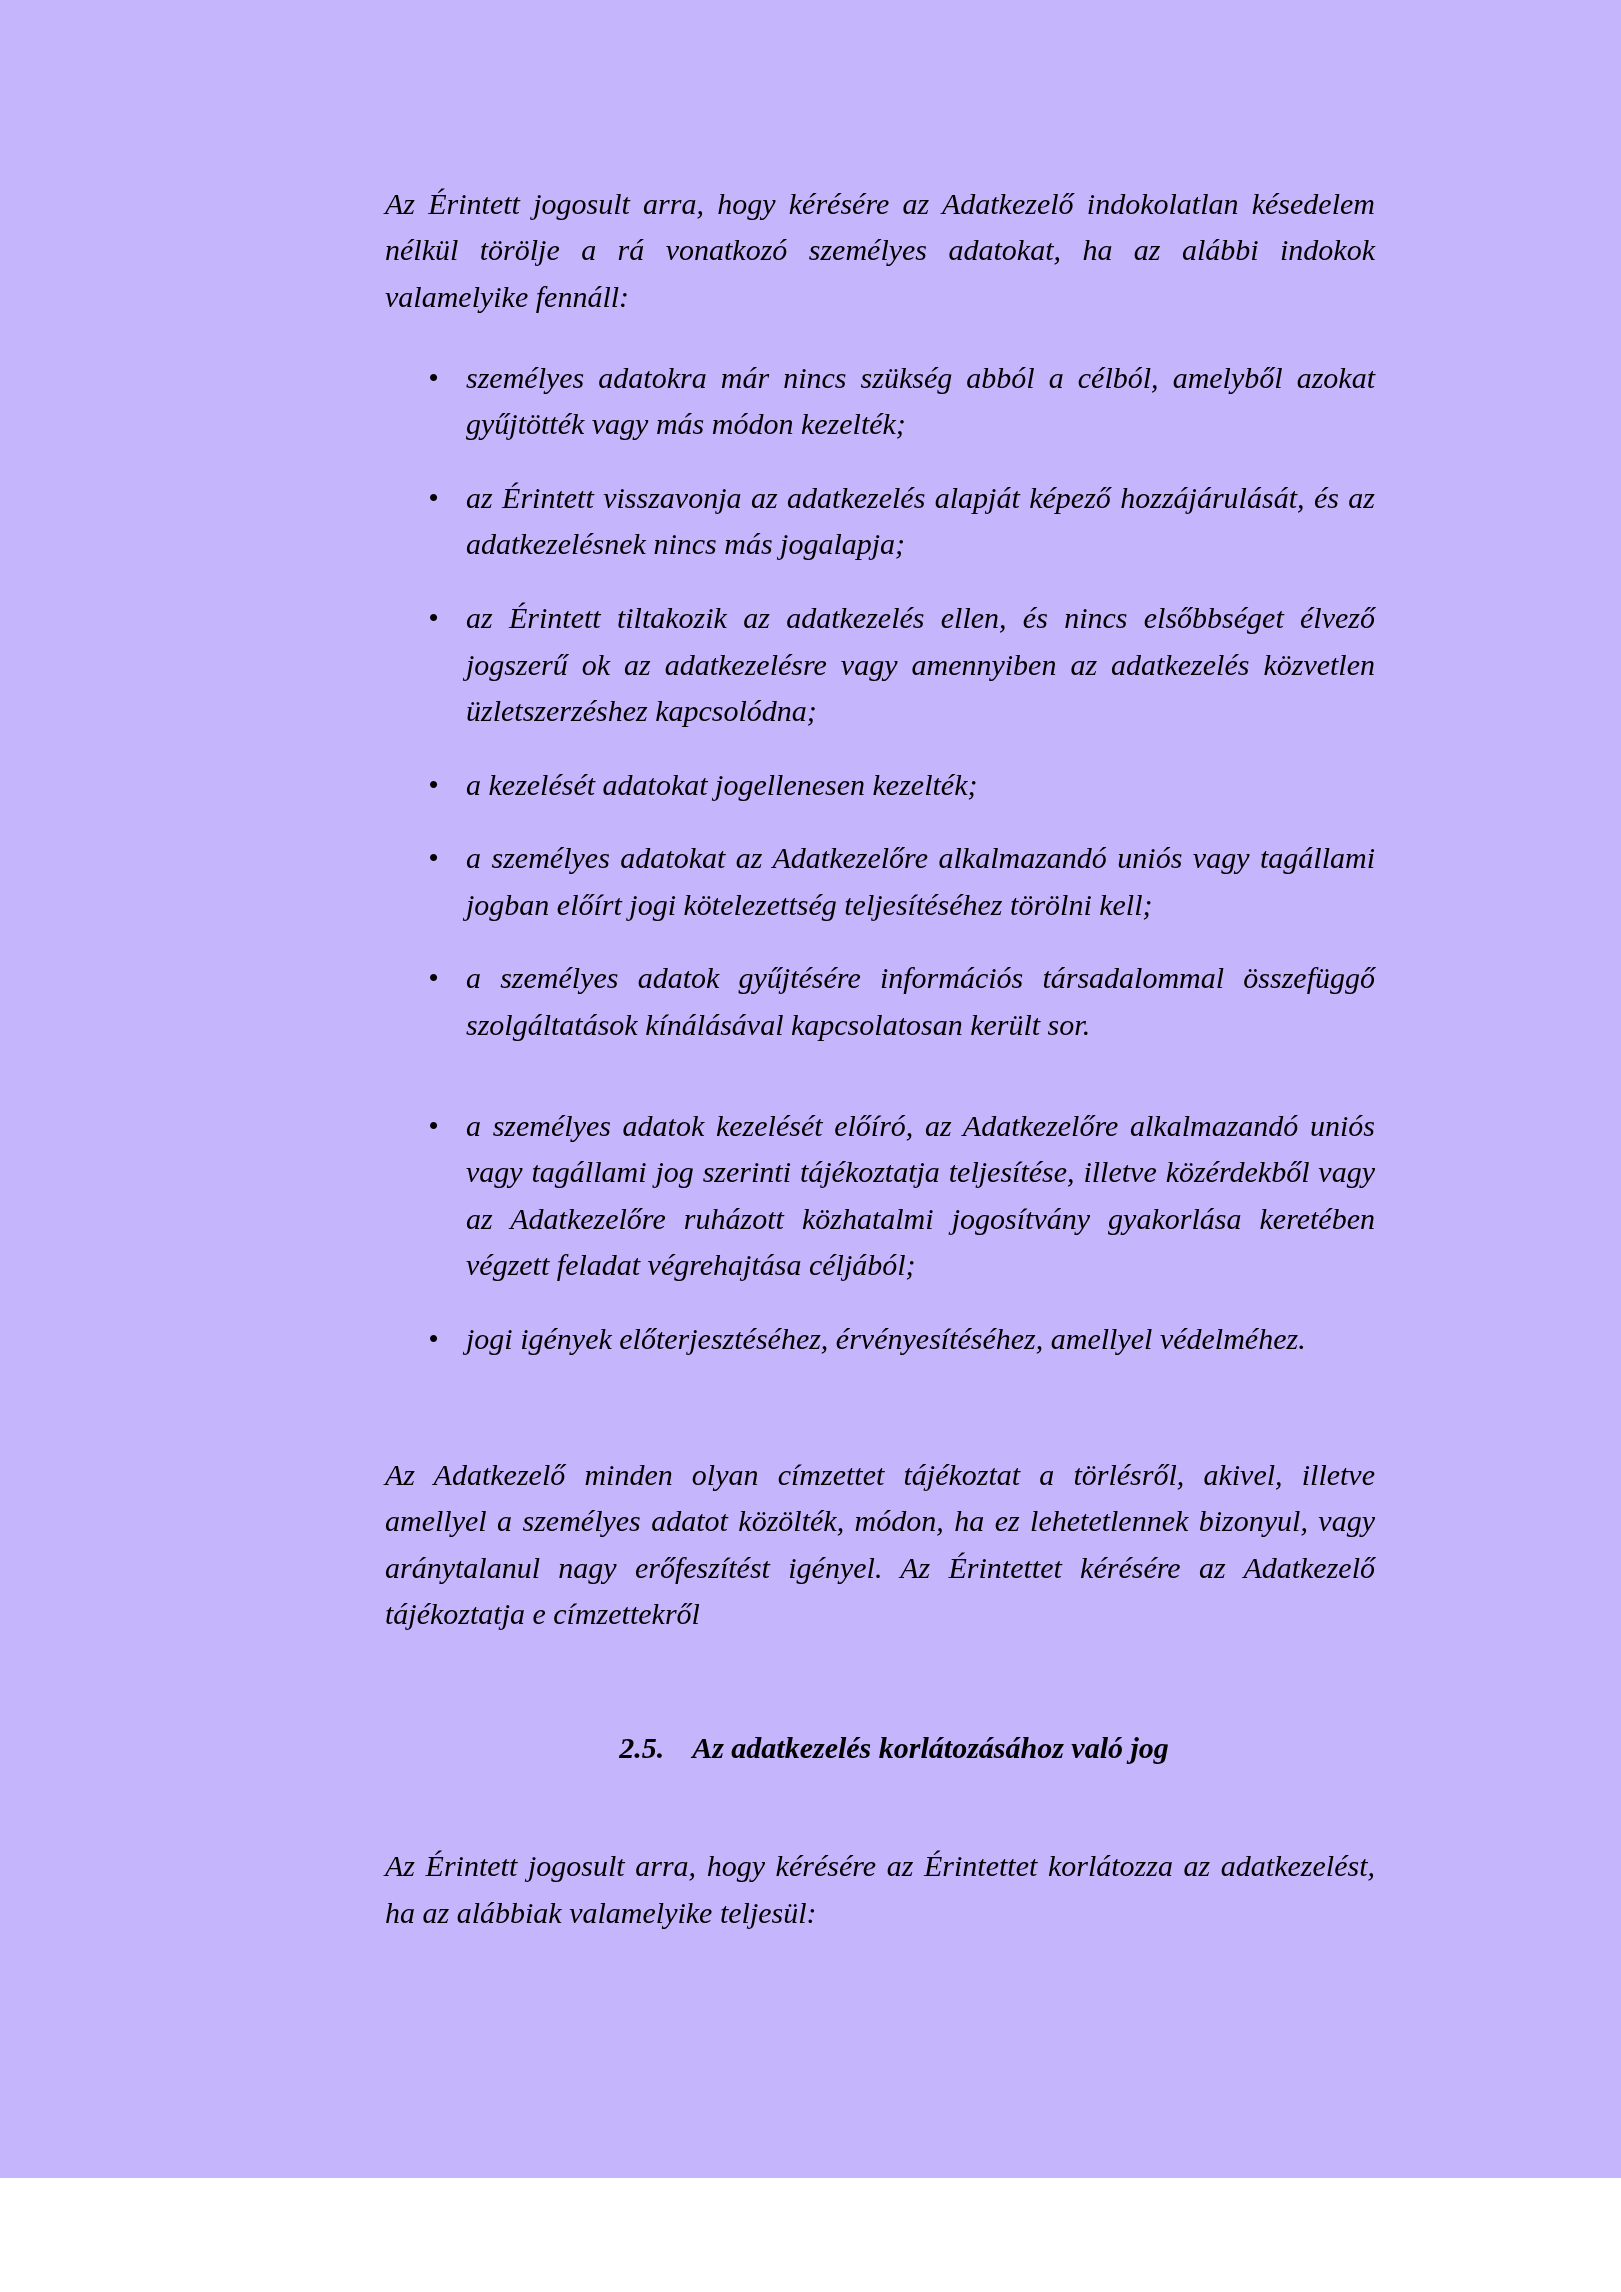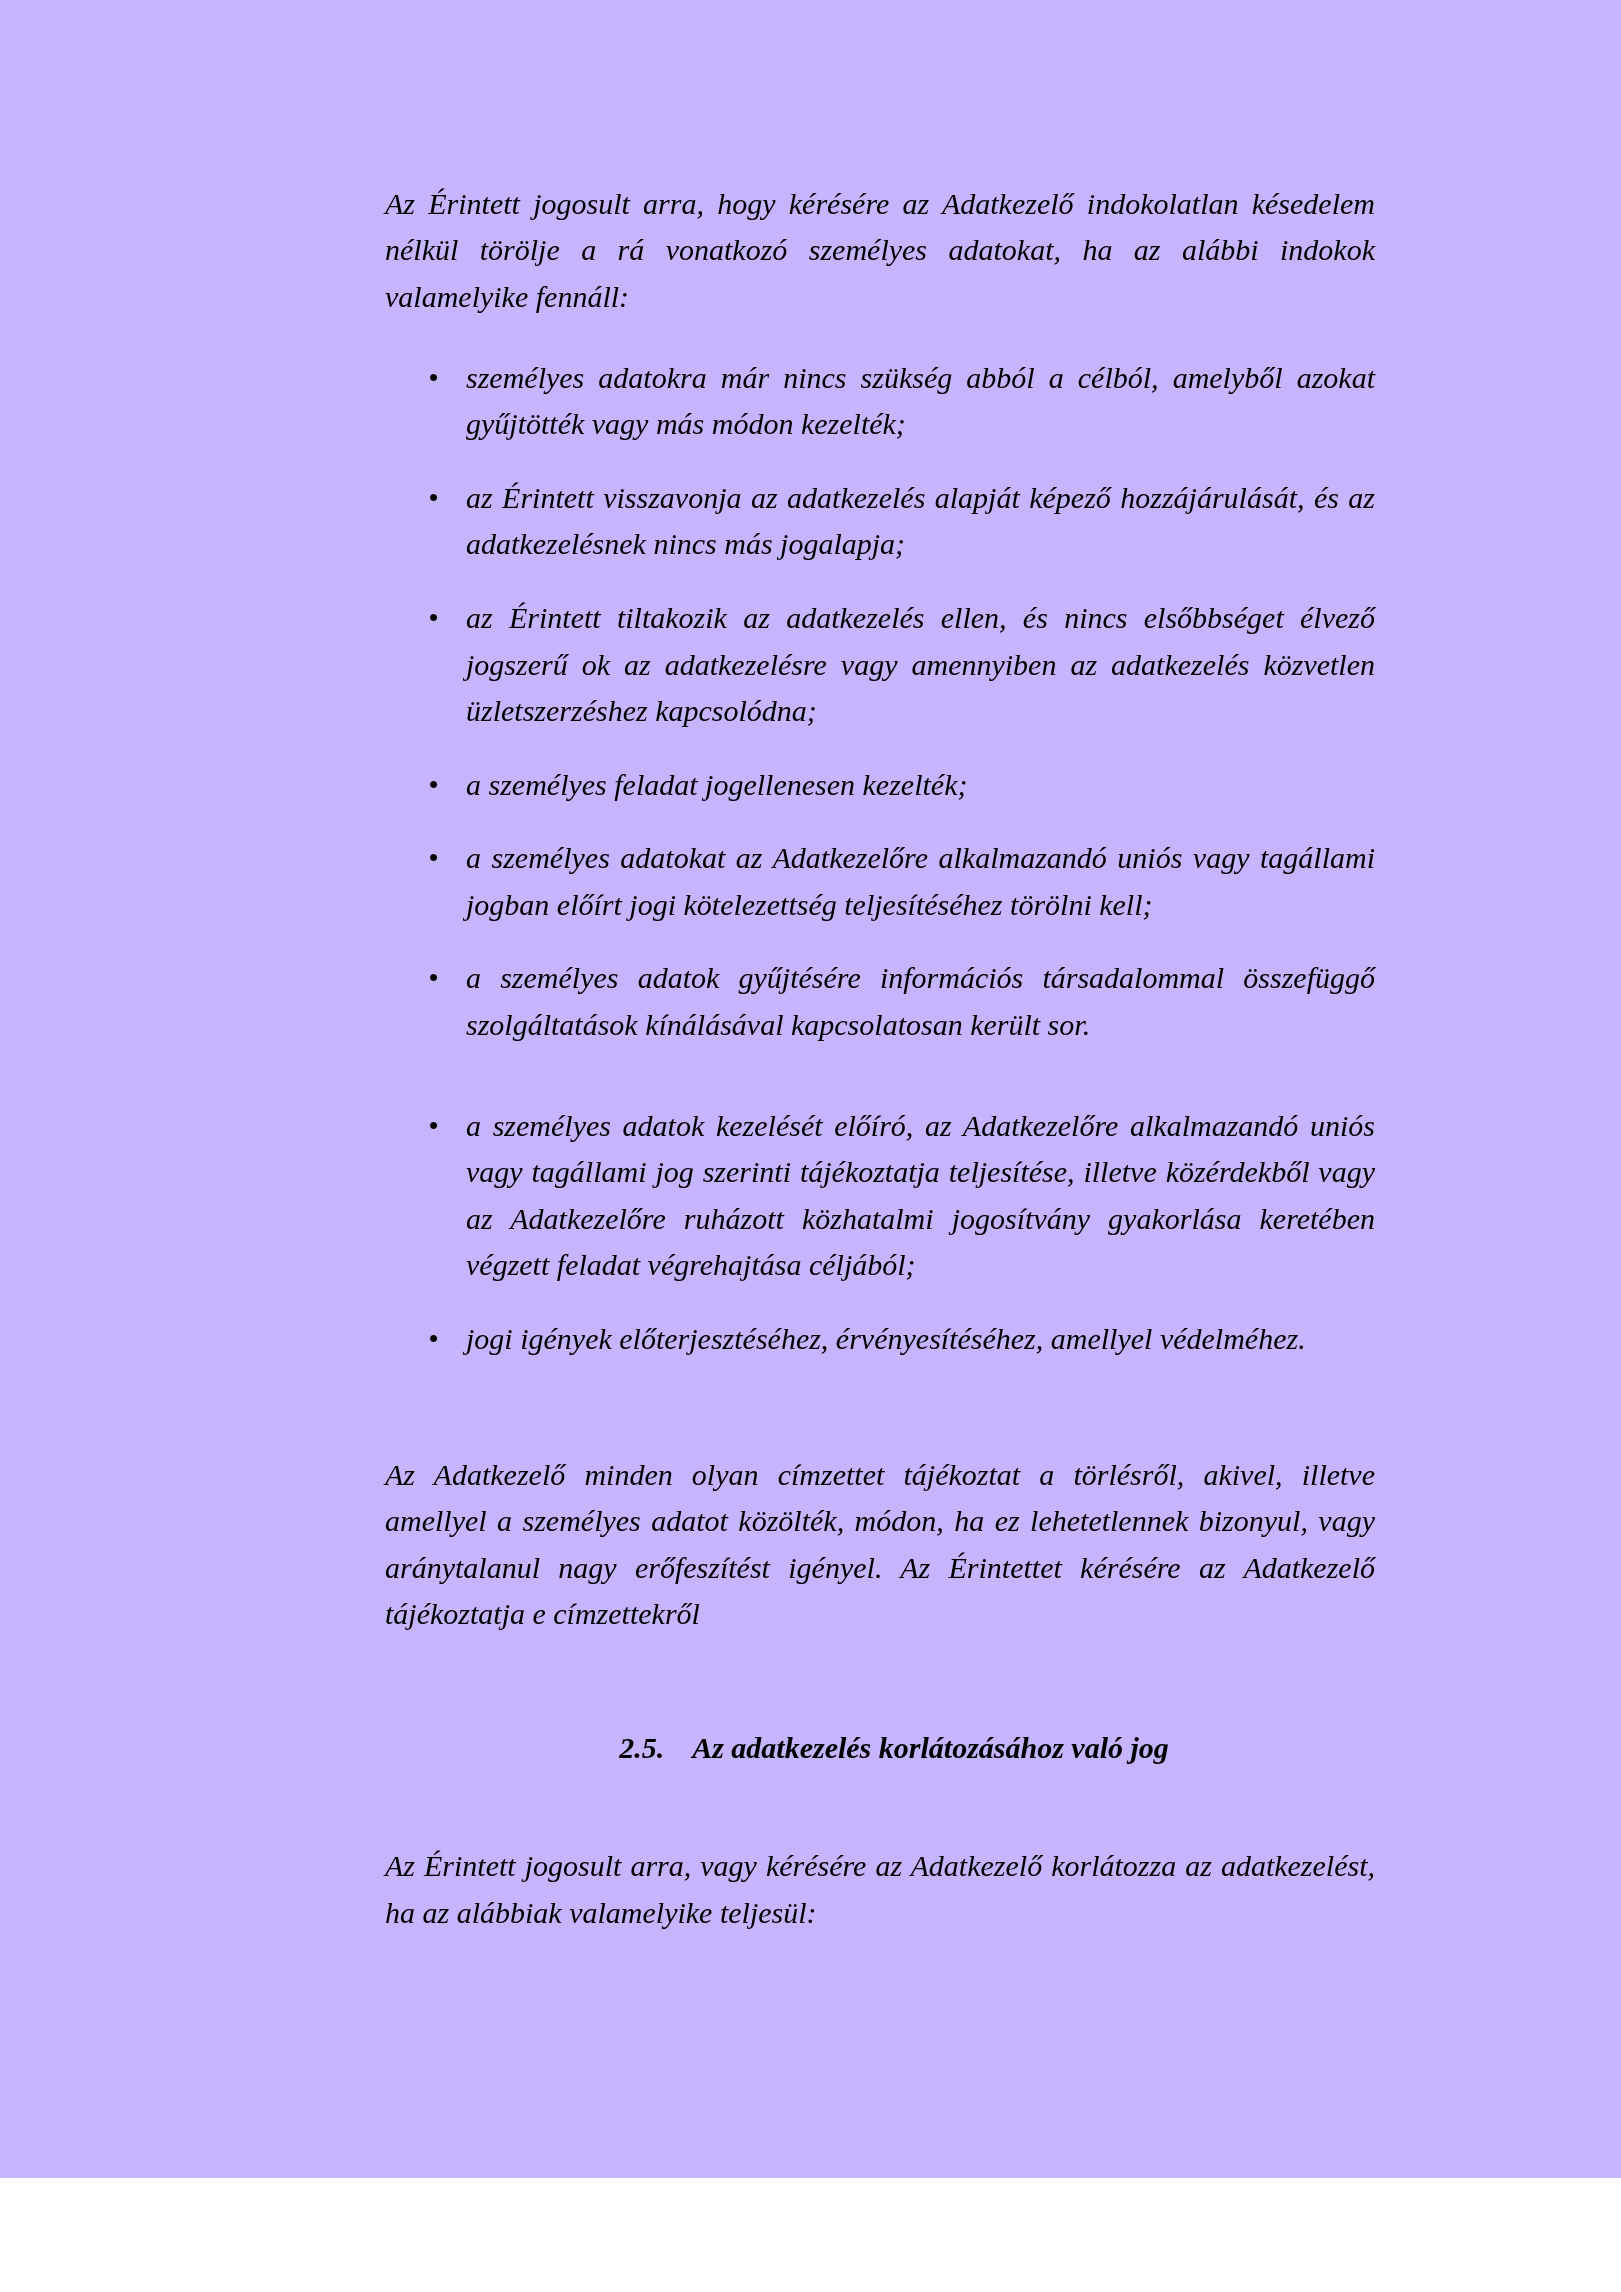--- a/index.html
+++ b/index.html
@@ -102,21 +102,21 @@
       <li>
         <span class="bullet-dot">•</span>
         <span class="li-text just-last-left">az Érintett visszavonja az adatkezelés alapját képező hozzájárulását, és az adatkezelésnek nincs más jogalapja;</span>
       </li>
       <li>
         <span class="bullet-dot">•</span>
         <span class="li-text just-last-left">az Érintett tiltakozik az adatkezelés ellen, és nincs elsőbbséget élvező jogszerű ok az adatkezelésre vagy amennyiben az adatkezelés közvetlen üzletszerzéshez kapcsolódna;</span>
       </li>
       <li>
         <span class="bullet-dot">•</span>
-        <span class="li-text">a személyes feladat jogellenesen kezelték;</span>
+        <span class="li-text">a kezelését adatokat jogellenesen kezelték;</span>
       </li>
       <li>
         <span class="bullet-dot">•</span>
         <span class="li-text just-last-left">a személyes adatokat az Adatkezelőre alkalmazandó uniós vagy tagállami jogban előírt jogi kötelezettség teljesítéséhez törölni kell;</span>
       </li>
       <li>
         <span class="bullet-dot">•</span>
         <span class="li-text just-last-left">a személyes adatok gyűjtésére információs társadalommal összefüggő szolgáltatások kínálásával kapcsolatosan került sor.</span>
       </li>
     </ul>
@@ -140,17 +140,17 @@
     <div class="spacer-92"></div>
 
     <p class="body-par">Az Adatkezelő minden olyan címzettet tájékoztat a törlésről, akivel, illetve amellyel a személyes adatot közölték, módon, ha ez lehetetlennek bizonyul, vagy aránytalanul nagy erőfeszítést igényel. Az Érintettet kérésére az Adatkezelő tájékoztatja e címzettekről</p>
 
     <div class="spacer-92"></div>
 
     <h2 class="section-heading"><span class="heading-num">2.5.</span><span>Az adatkezelés korlátozásához való jog</span></h2>
 
     <div class="spacer-76"></div>
 
-    <p class="body-par">Az Érintett jogosult arra, vagy kérésére az Adatkezelő korlátozza az adatkezelést, ha az alábbiak valamelyike teljesül:</p>
+    <p class="body-par">Az Érintett jogosult arra, hogy kérésére az Érintettet korlátozza az adatkezelést, ha az alábbiak valamelyike teljesül:</p>
 
   </div>
 </div>
 
 
 </body></html>

